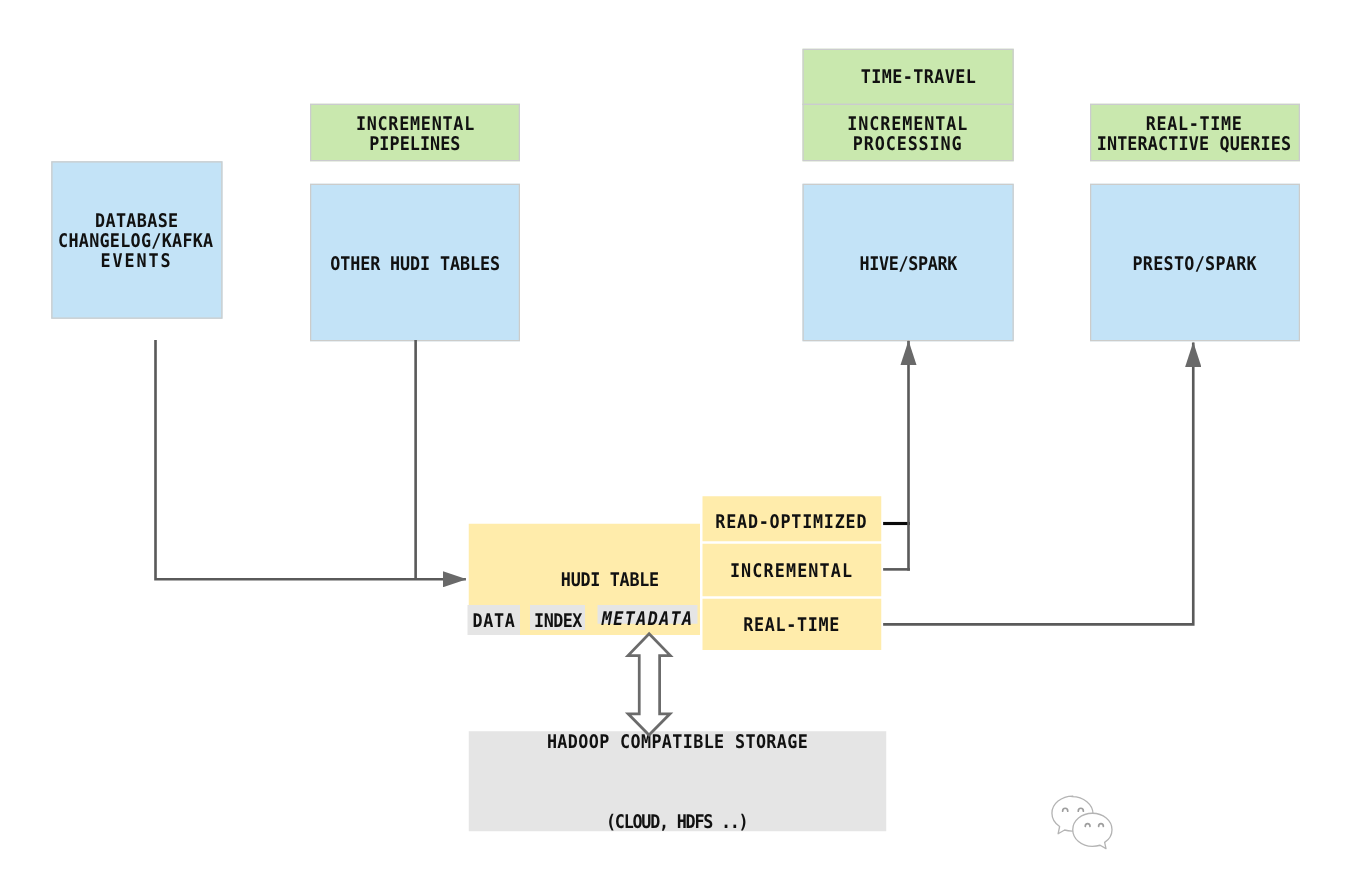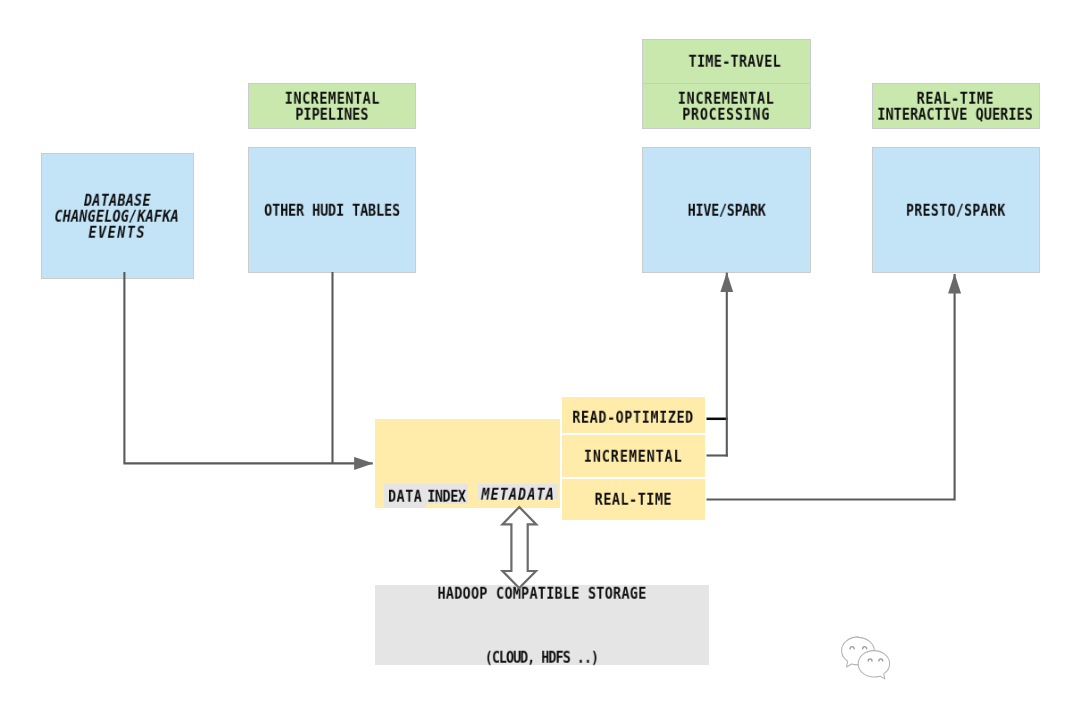--- a/index.html
+++ b/index.html
@@ -20,21 +20,21 @@
             pointer-events:none;}
   .wm{position:absolute;}
   .wm-text{color:#a8a8a8;font-family:"Liberation Sans",sans-serif;font-weight:400;
            white-space:pre;will-change:transform;}
 </style>
 </head>
 <body>
 
 <div class="stage">
 
-  <div class="box blue" style="left:40.6px;top:153px;width:153px;height:125.8px;font-style:italic;">
+  <div class="box blue" style="left:40.6px;top:129px;width:137px;height:125.8px;">
     <span class="ln" style="letter-spacing:0.32px;">DATABASE</span>
     <span class="ln" style="letter-spacing:0.25px;">CHANGELOG/KAFKA</span>
     <span class="ln" style="letter-spacing:1.70px;">EVENTS</span>
   </div>
 
   <div class="box green" style="left:247.9px;top:83.4px;width:168.4px;height:45.3px;">
     <span class="ln" style="letter-spacing:0.67px;">INCREMENTAL</span>
     <span class="ln" style="letter-spacing:0.05px;">PIPELINES</span>
   </div>
   <div class="box blue" style="left:247.9px;top:146.9px;width:168.4px;height:125.8px;">
@@ -54,21 +54,24 @@
 
   <div class="box green" style="left:871.5px;top:83.4px;width:168.0px;height:45.3px;">
     <span class="ln" style="letter-spacing:0.60px;">REAL-TIME</span>
     <span class="ln" style="letter-spacing:0.14px;">INTERACTIVE QUERIES</span>
   </div>
   <div class="box blue" style="left:871.5px;top:146.9px;width:168.0px;height:125.8px;">
     <span class="ln" style="letter-spacing:0.26px;">PRESTO/SPARK</span>
   </div>
 
   <div class="box yellow" style="left:374.5px;top:418.5px;width:185px;height:89.5px;"></div>
-  <div class="box chip" style="left:373.7px;top:484.3px;width:42.2px;height:23.3px;margin-left:10px;">
+  <div class="box" style="left:417px;top:451px;width:142px;height:24px;">
+    <span class="ln" style="letter-spacing:-0.26px;">HUDI TABLE</span>
+  </div>
+  <div class="box chip" style="left:373.7px;top:484.3px;width:42.2px;height:23.3px;">
     <span class="ln" style="letter-spacing:0.58px;">DATA</span>
   </div>
   <div class="box chip" style="left:424.3px;top:484.3px;width:43.5px;height:19.4px;padding-top:5px;">
     <span class="ln" style="letter-spacing:-0.47px;">INDEX</span>
   </div>
   <div class="box chip" style="left:478px;top:484.3px;width:80.4px;height:15px;padding-top:5px;font-style:italic;">
     <span class="ln" style="letter-spacing:1.25px;">METADATA</span>
   </div>
 
   <div class="box yellow" style="left:561.8px;top:397.3px;width:143.2px;height:35.5px;padding-top:5px;">

